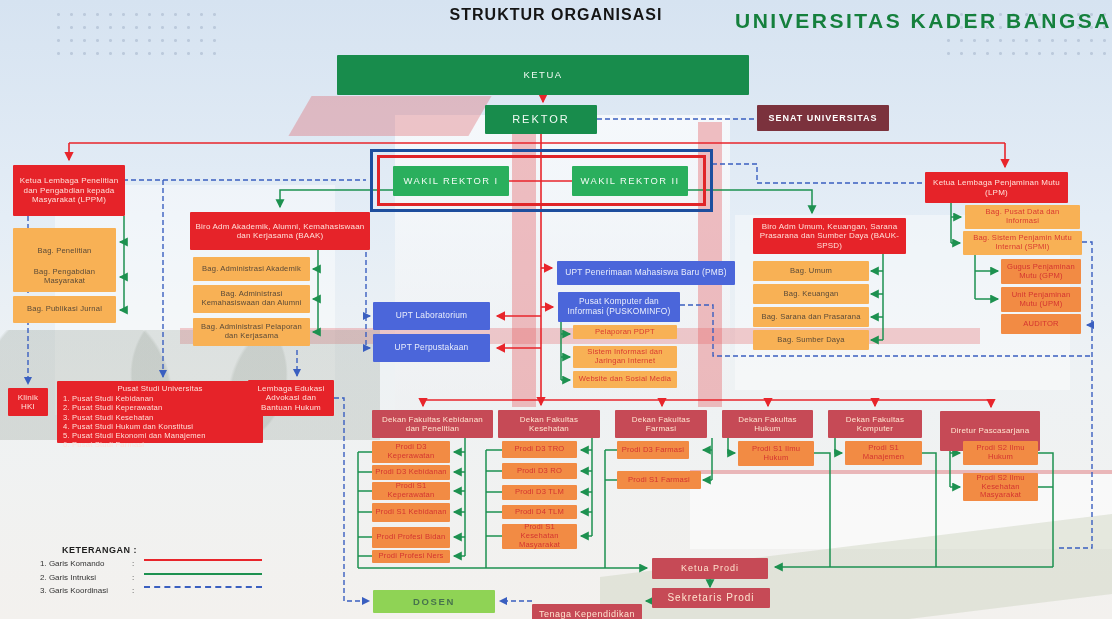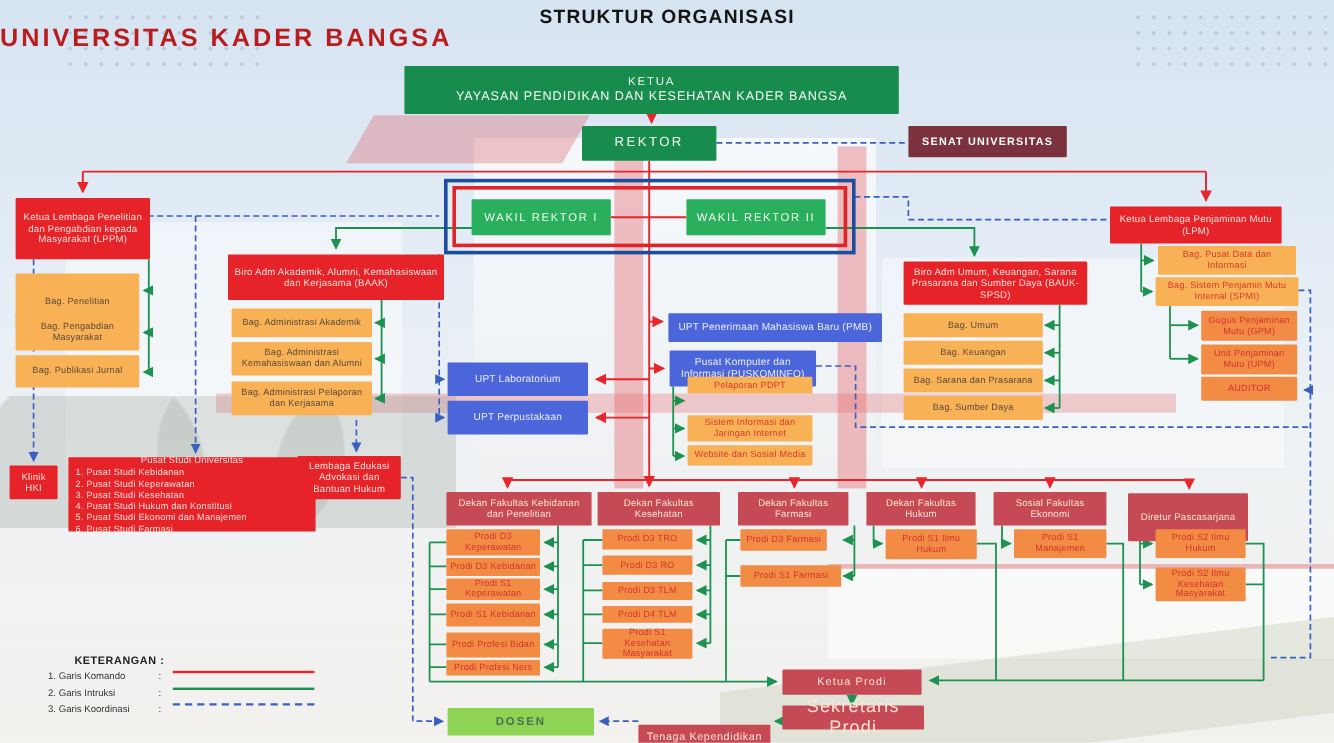--- a/index.html
+++ b/index.html
@@ -27,21 +27,21 @@
   .crimson{background:var(--crimson,#c64a56);color:#ffe4cf;font-size:8px}
   .orange{background:var(--orange,#f8b155);color:#5a4a38;font-size:7.6px}
   .orange.redtext{color:#d93a30}
   .orange-deep{background:var(--orange-deep,#f28b44);color:#d43430;font-size:7.6px}
   .bluebox{background:var(--blue-box,#4b66da);color:#e9edfc;font-size:8.4px}
   .greendark{background:var(--green-dark,#188c4c);color:#f2fbf4}
   .greenmid{background:var(--green-mid,#2aaf5d);color:#f2fbf4;font-size:9.4px;letter-spacing:1.4px}
   .maroon{background:var(--maroon,#7b323d);color:#ffffff;font-size:9px;font-weight:bold;letter-spacing:1px}
   .dosen{background:var(--green-light,#8fd355);color:#47734d;font-size:9.5px;font-weight:bold;letter-spacing:1.6px}
   .title1{left:0;right:0;top:6px;text-align:center;font-size:16px;font-weight:bold;color:#151515;letter-spacing:1px}
-  .title2{left:0;right:0;top:20px;text-align:left;font-size:21px;font-weight:bold;color:#b91c1c;letter-spacing:2.5px}
+  .title2{left:0;right:0;top:9px;text-align:right;font-size:21px;font-weight:bold;color:#15803d;letter-spacing:2.5px}
   .kl1{font-size:9.5px;letter-spacing:1.5px}
   .kl2{font-size:10.5px;letter-spacing:.8px}
   .rektor{font-size:11px;letter-spacing:2px}
   .wrap-border-outer{border:3px solid #1d4e9e}
   .wrap-border-inner{border:3px solid #e02529}
   .ps-title{font-size:7.8px;margin-bottom:1px}
   .ps-item{display:block;width:100%;text-align:left;font-size:7.6px;line-height:1.22}
   .legend-title{font-size:9px;font-weight:bold;color:#1d1d1d;letter-spacing:.5px}
   .legend-row{position:absolute;display:flex;font-size:8px;color:#333}
   .legend-label{width:92px}
@@ -188,21 +188,20 @@
   <path class="lb" d="M1092,325 H1087" marker-end="url(#ab)"></path>
   <path class="lb" d="M334,398 H344 V601 H369" marker-end="url(#ab)"></path>
   <path class="lb" d="M532,601 H500" marker-end="url(#ab)"></path>
 </svg>
 
 <div class="abs title1">STRUKTUR ORGANISASI</div>
 <div class="abs title2">UNIVERSITAS KADER BANGSA</div>
 
 <div class="box greendark" style="left:337px;top:55px;width:412px;height:40px">
   <div class="kl1">KETUA</div>
-  <div class="kl2">YAYASAN PENDIDIKAN DAN KESEHATAN KADER BANGSA</div>
 </div>
 <div class="box greendark rektor" style="left:485px;top:105px;width:112px;height:29px">REKTOR</div>
 <div class="box maroon" style="left:757px;top:105px;width:132px;height:26px">SENAT UNIVERSITAS</div>
 
 <div class="abs wrapc wrap-border-outer" style="left:370px;top:149px;width:343px;height:63px"></div>
 <div class="abs wrapc wrap-border-inner" style="left:377px;top:155px;width:329px;height:51px"></div>
 <div class="box greenmid" style="left:393px;top:166px;width:116px;height:30px">WAKIL REKTOR I</div>
 <div class="box greenmid" style="left:572px;top:166px;width:116px;height:30px">WAKIL REKTOR II</div>
 
 <div class="box red" style="left:13px;top:165px;width:112px;height:51px">Ketua Lembaga Penelitian dan Pengabdian kepada Masyarakat (LPPM)</div>
@@ -225,26 +224,26 @@
 <div class="box orange redtext" style="left:965px;top:205px;width:115px;height:24px">Bag. Pusat Data dan Informasi</div>
 <div class="box orange redtext" style="left:963px;top:231px;width:119px;height:24px">Bag. Sistem Penjamin Mutu Internal (SPMI)</div>
 <div class="box orange-deep" style="left:1001px;top:259px;width:80px;height:25px">Gugus Penjaminan Mutu (GPM)</div>
 <div class="box orange-deep" style="left:1001px;top:287px;width:80px;height:25px">Unit Penjaminan Mutu (UPM)</div>
 <div class="box orange-deep" style="left:1001px;top:314px;width:80px;height:20px">AUDITOR</div>
 
 <div class="box bluebox" style="left:373px;top:302px;width:117px;height:28px">UPT Laboratorium</div>
 <div class="box bluebox" style="left:373px;top:334px;width:117px;height:28px">UPT Perpustakaan</div>
 <div class="box bluebox" style="left:557px;top:261px;width:178px;height:24px">UPT Penerimaan Mahasiswa Baru (PMB)</div>
 <div class="box bluebox" style="left:558px;top:292px;width:122px;height:30px">Pusat Komputer dan Informasi (PUSKOMINFO)</div>
-<div class="box orange redtext" style="left:573px;top:314px;width:104px;height:14px">Pelaporan PDPT</div>
+<div class="box orange redtext" style="left:573px;top:325px;width:104px;height:14px">Pelaporan PDPT</div>
 <div class="box orange redtext" style="left:573px;top:346px;width:104px;height:22px">Sistem Informasi dan Jaringan Internet</div>
 <div class="box orange redtext" style="left:573px;top:371px;width:104px;height:17px">Website dan Sosial Media</div>
 
 <div class="box red" style="left:8px;top:388px;width:40px;height:28px">Klinik HKI</div>
-<div class="box red" style="left:57px;top:381px;width:206px;height:62px;justify-content:center;padding:3px 6px">
+<div class="box red" style="left:57px;top:381px;width:206px;height:62px;justify-content:space-between;padding:3px 6px">
   <div class="ps-title">Pusat Studi Universitas</div>
   <span class="ps-item">1. Pusat Studi Kebidanan</span>
   <span class="ps-item">2. Pusat Studi Keperawatan</span>
   <span class="ps-item">3. Pusat Studi Kesehatan</span>
   <span class="ps-item">4. Pusat Studi Hukum dan Konstitusi</span>
   <span class="ps-item">5. Pusat Studi Ekonomi dan Manajemen</span>
   <span class="ps-item">6. Pusat Studi Farmasi</span>
 </div>
 <div class="box red" style="left:248px;top:380px;width:86px;height:36px">Lembaga Edukasi Advokasi dan Bantuan Hukum</div>
 
@@ -263,29 +262,29 @@
 <div class="box orange-deep" style="left:502px;top:505px;width:75px;height:14px">Prodi D4 TLM</div>
 <div class="box orange-deep" style="left:502px;top:524px;width:75px;height:25px">Prodi S1 Kesehatan Masyarakat</div>
 
 <div class="box crimson" style="left:615px;top:410px;width:92px;height:28px">Dekan Fakultas Farmasi</div>
 <div class="box orange-deep" style="left:617px;top:441px;width:72px;height:18px">Prodi D3 Farmasi</div>
 <div class="box orange-deep" style="left:617px;top:471px;width:84px;height:18px">Prodi S1 Farmasi</div>
 
 <div class="box crimson" style="left:722px;top:410px;width:91px;height:28px">Dekan Fakultas Hukum</div>
 <div class="box orange-deep" style="left:738px;top:441px;width:76px;height:25px">Prodi S1 Ilmu Hukum</div>
 
-<div class="box crimson" style="left:828px;top:410px;width:94px;height:28px">Sosial Fakultas Ekonomi</div>
+<div class="box crimson" style="left:828px;top:410px;width:94px;height:28px">Dekan Fakultas Komputer</div>
 <div class="box orange-deep" style="left:845px;top:441px;width:77px;height:24px">Prodi S1 Manajemen</div>
 
 <div class="box crimson" style="left:940px;top:411px;width:100px;height:40px">Diretur Pascasarjana</div>
 <div class="box orange-deep" style="left:963px;top:441px;width:75px;height:24px">Prodi S2 Ilmu Hukum</div>
 <div class="box orange-deep" style="left:963px;top:473px;width:75px;height:28px">Prodi S2 Ilmu Kesehatan Masyarakat</div>
 
 <div class="box crimson" style="left:652px;top:558px;width:116px;height:21px;font-size:9px;letter-spacing:1px">Ketua Prodi</div>
-<div class="box crimson" style="left:652px;top:588px;width:118px;height:20px;font-size:15px;letter-spacing:1px">Sekretaris Prodi</div>
+<div class="box crimson" style="left:652px;top:588px;width:118px;height:20px;font-size:10px;letter-spacing:1px">Sekretaris Prodi</div>
 <div class="box crimson" style="left:532px;top:604px;width:110px;height:21px;font-size:9px;letter-spacing:.5px">Tenaga Kependidikan</div>
 <div class="box dosen" style="left:373px;top:590px;width:122px;height:23px">DOSEN</div>
 
 <div class="abs legend-title" style="left:62px;top:545px">KETERANGAN :</div>
 <div class="legend-row" style="left:40px;top:559px">
   <span class="legend-label">1. Garis Komando</span>
   <span class="legend-colon">:</span>
   <span class="lsample ls-red"></span>
 </div>
 <div class="legend-row" style="left:40px;top:573px">

